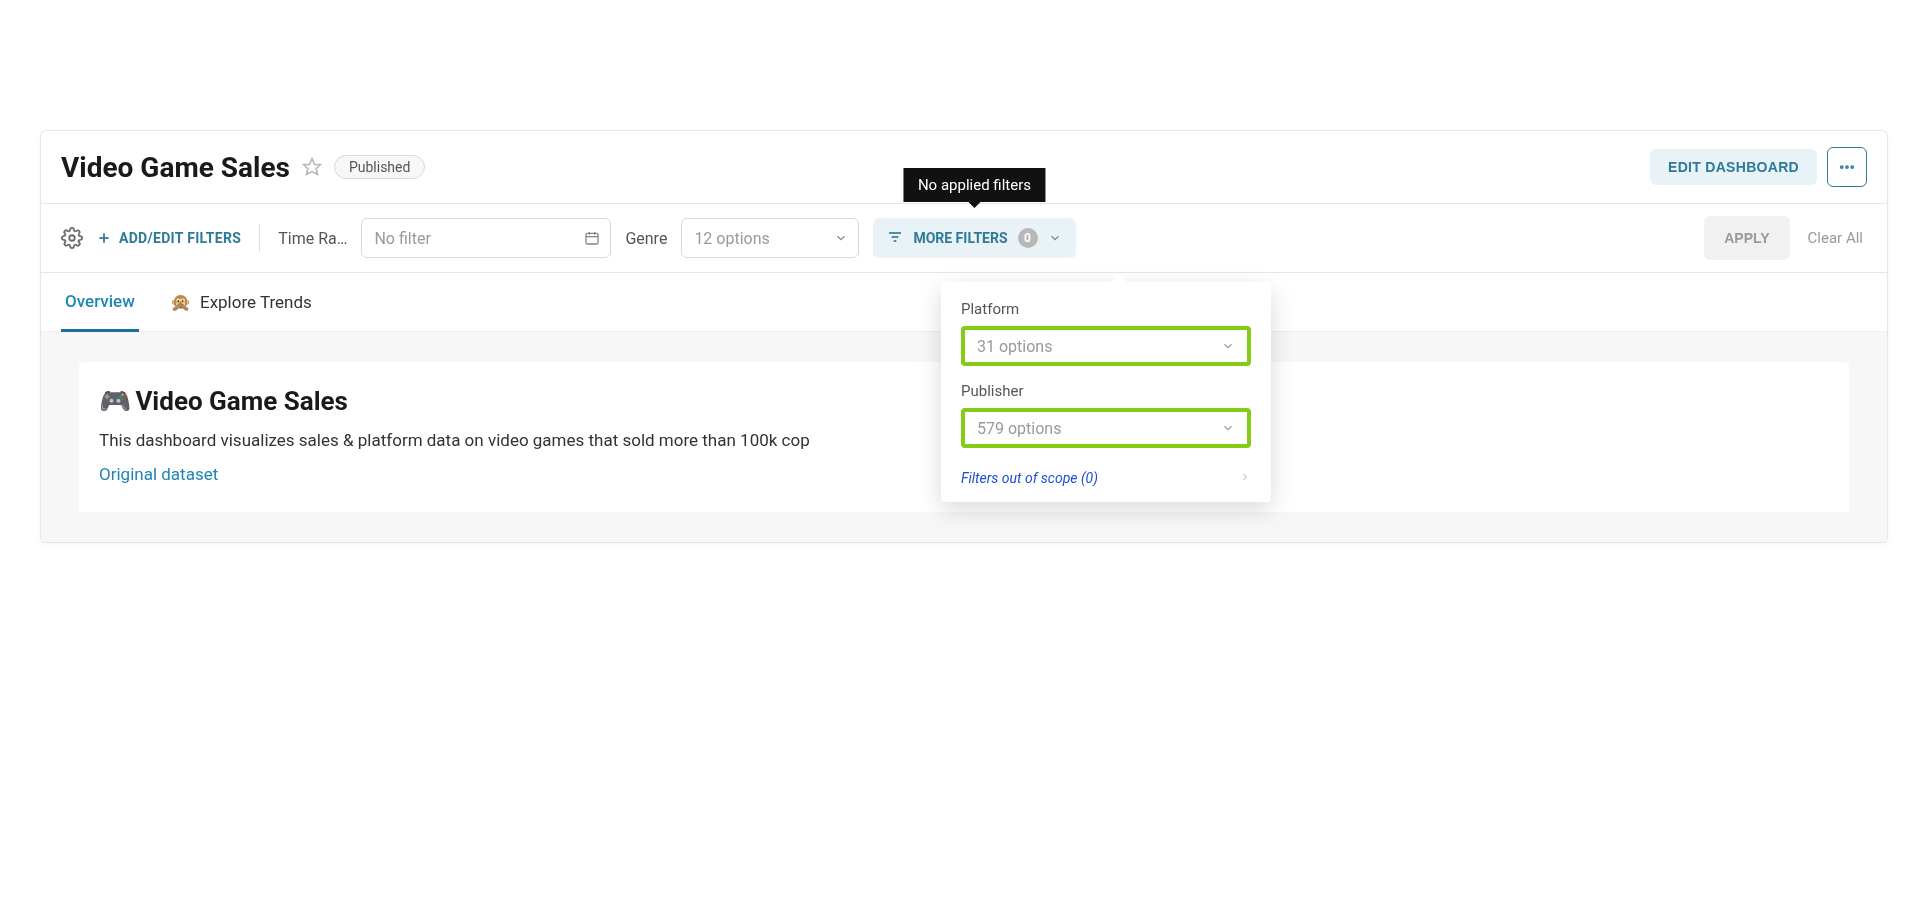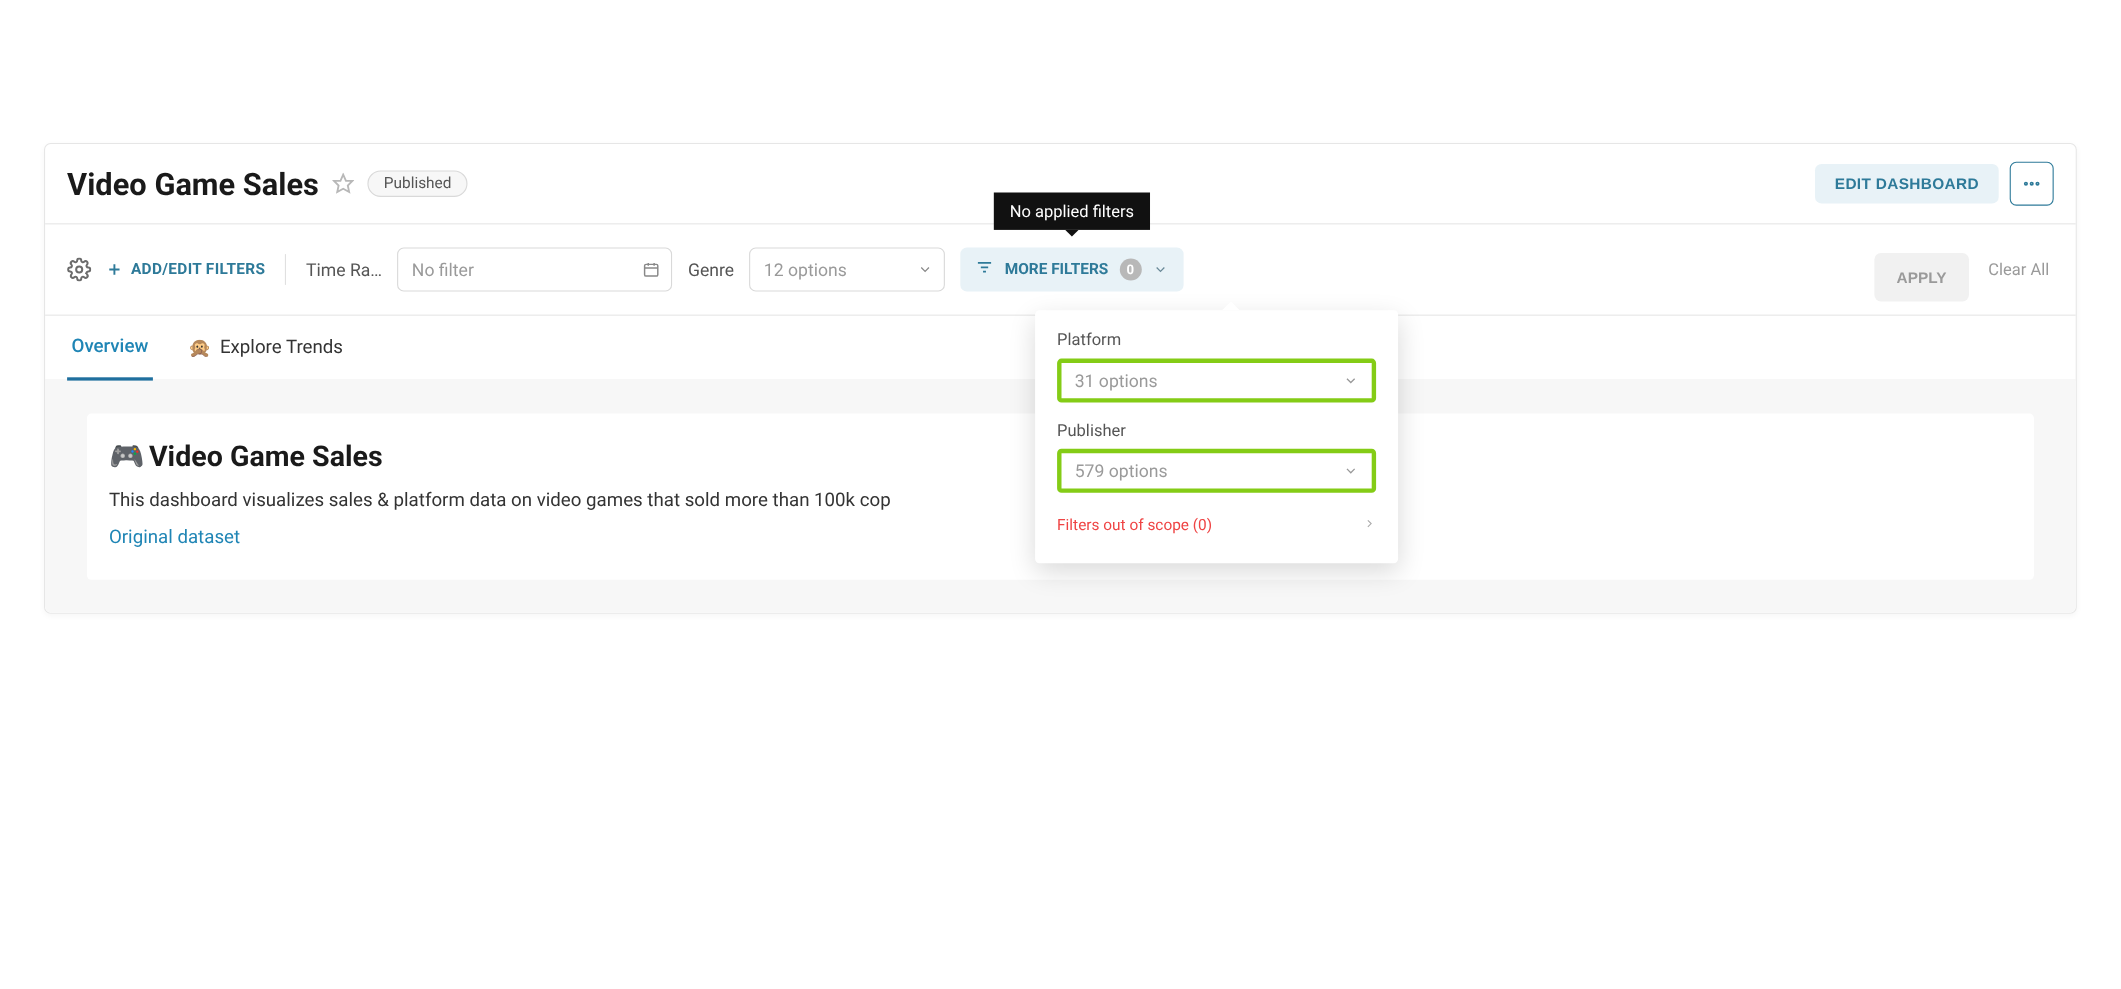--- a/index.html
+++ b/index.html
@@ -166,59 +166,58 @@
   .apply-btn {
     background: #f1f1f1;
     color: #9a9a9a;
     font-weight: 700;
     padding: 14px 20px;
     border-radius: 6px;
     border: none;
     font-size: 14px;
     margin-left: auto;
     cursor: default;
-    margin-top: 14px;
   }
   .clear-all {
     color: #9a9a9a;
     font-size: 15px;
     cursor: pointer;
     padding: 0 4px;
   }
 
   
   .popover {
     position: absolute;
     top: 78px;
     left: 900px;
     width: 330px;
     background: #fff;
     border-radius: 4px;
     box-shadow: 0 8px 24px rgba(0,0,0,0.15);
-    padding: 18px 20px 16px 20px;
+    padding: 18px 20px 6px 20px;
     z-index: 10;
   }
   .popover::before {
     content:'';
     position:absolute;
     top:-8px; left:170px;
     border:8px solid transparent;
     border-bottom-color:#fff;
     border-top:none;
   }
   .popover .plabel { color:#555; font-size:15px; margin-bottom:8px; }
   .popover .psel {
     border:4px solid #84cc16; border-radius:4px; height:40px;
     display:flex; align-items:center; padding:0 12px; margin-bottom:16px;
     cursor:pointer; justify-content:space-between;
   }
   .popover .psel .ph { color:#9a9a9a; font-size:16px; }
   .popover .scope-row {
     display:flex; align-items:center; justify-content:space-between;
-    color:#ef4444; font-size:14px; padding:6px 0 10px 0; cursor:pointer;
+    color:#1d4ed8; font-size:14px; padding:6px 0 10px 0; cursor:pointer;font-style:italic;
   }
 
   
   .tabs {
     display:flex; gap:28px;
     padding: 0 20px;
     border-bottom: 1px solid #f0f0f0;
   }
   .tab {
     padding: 18px 4px;

